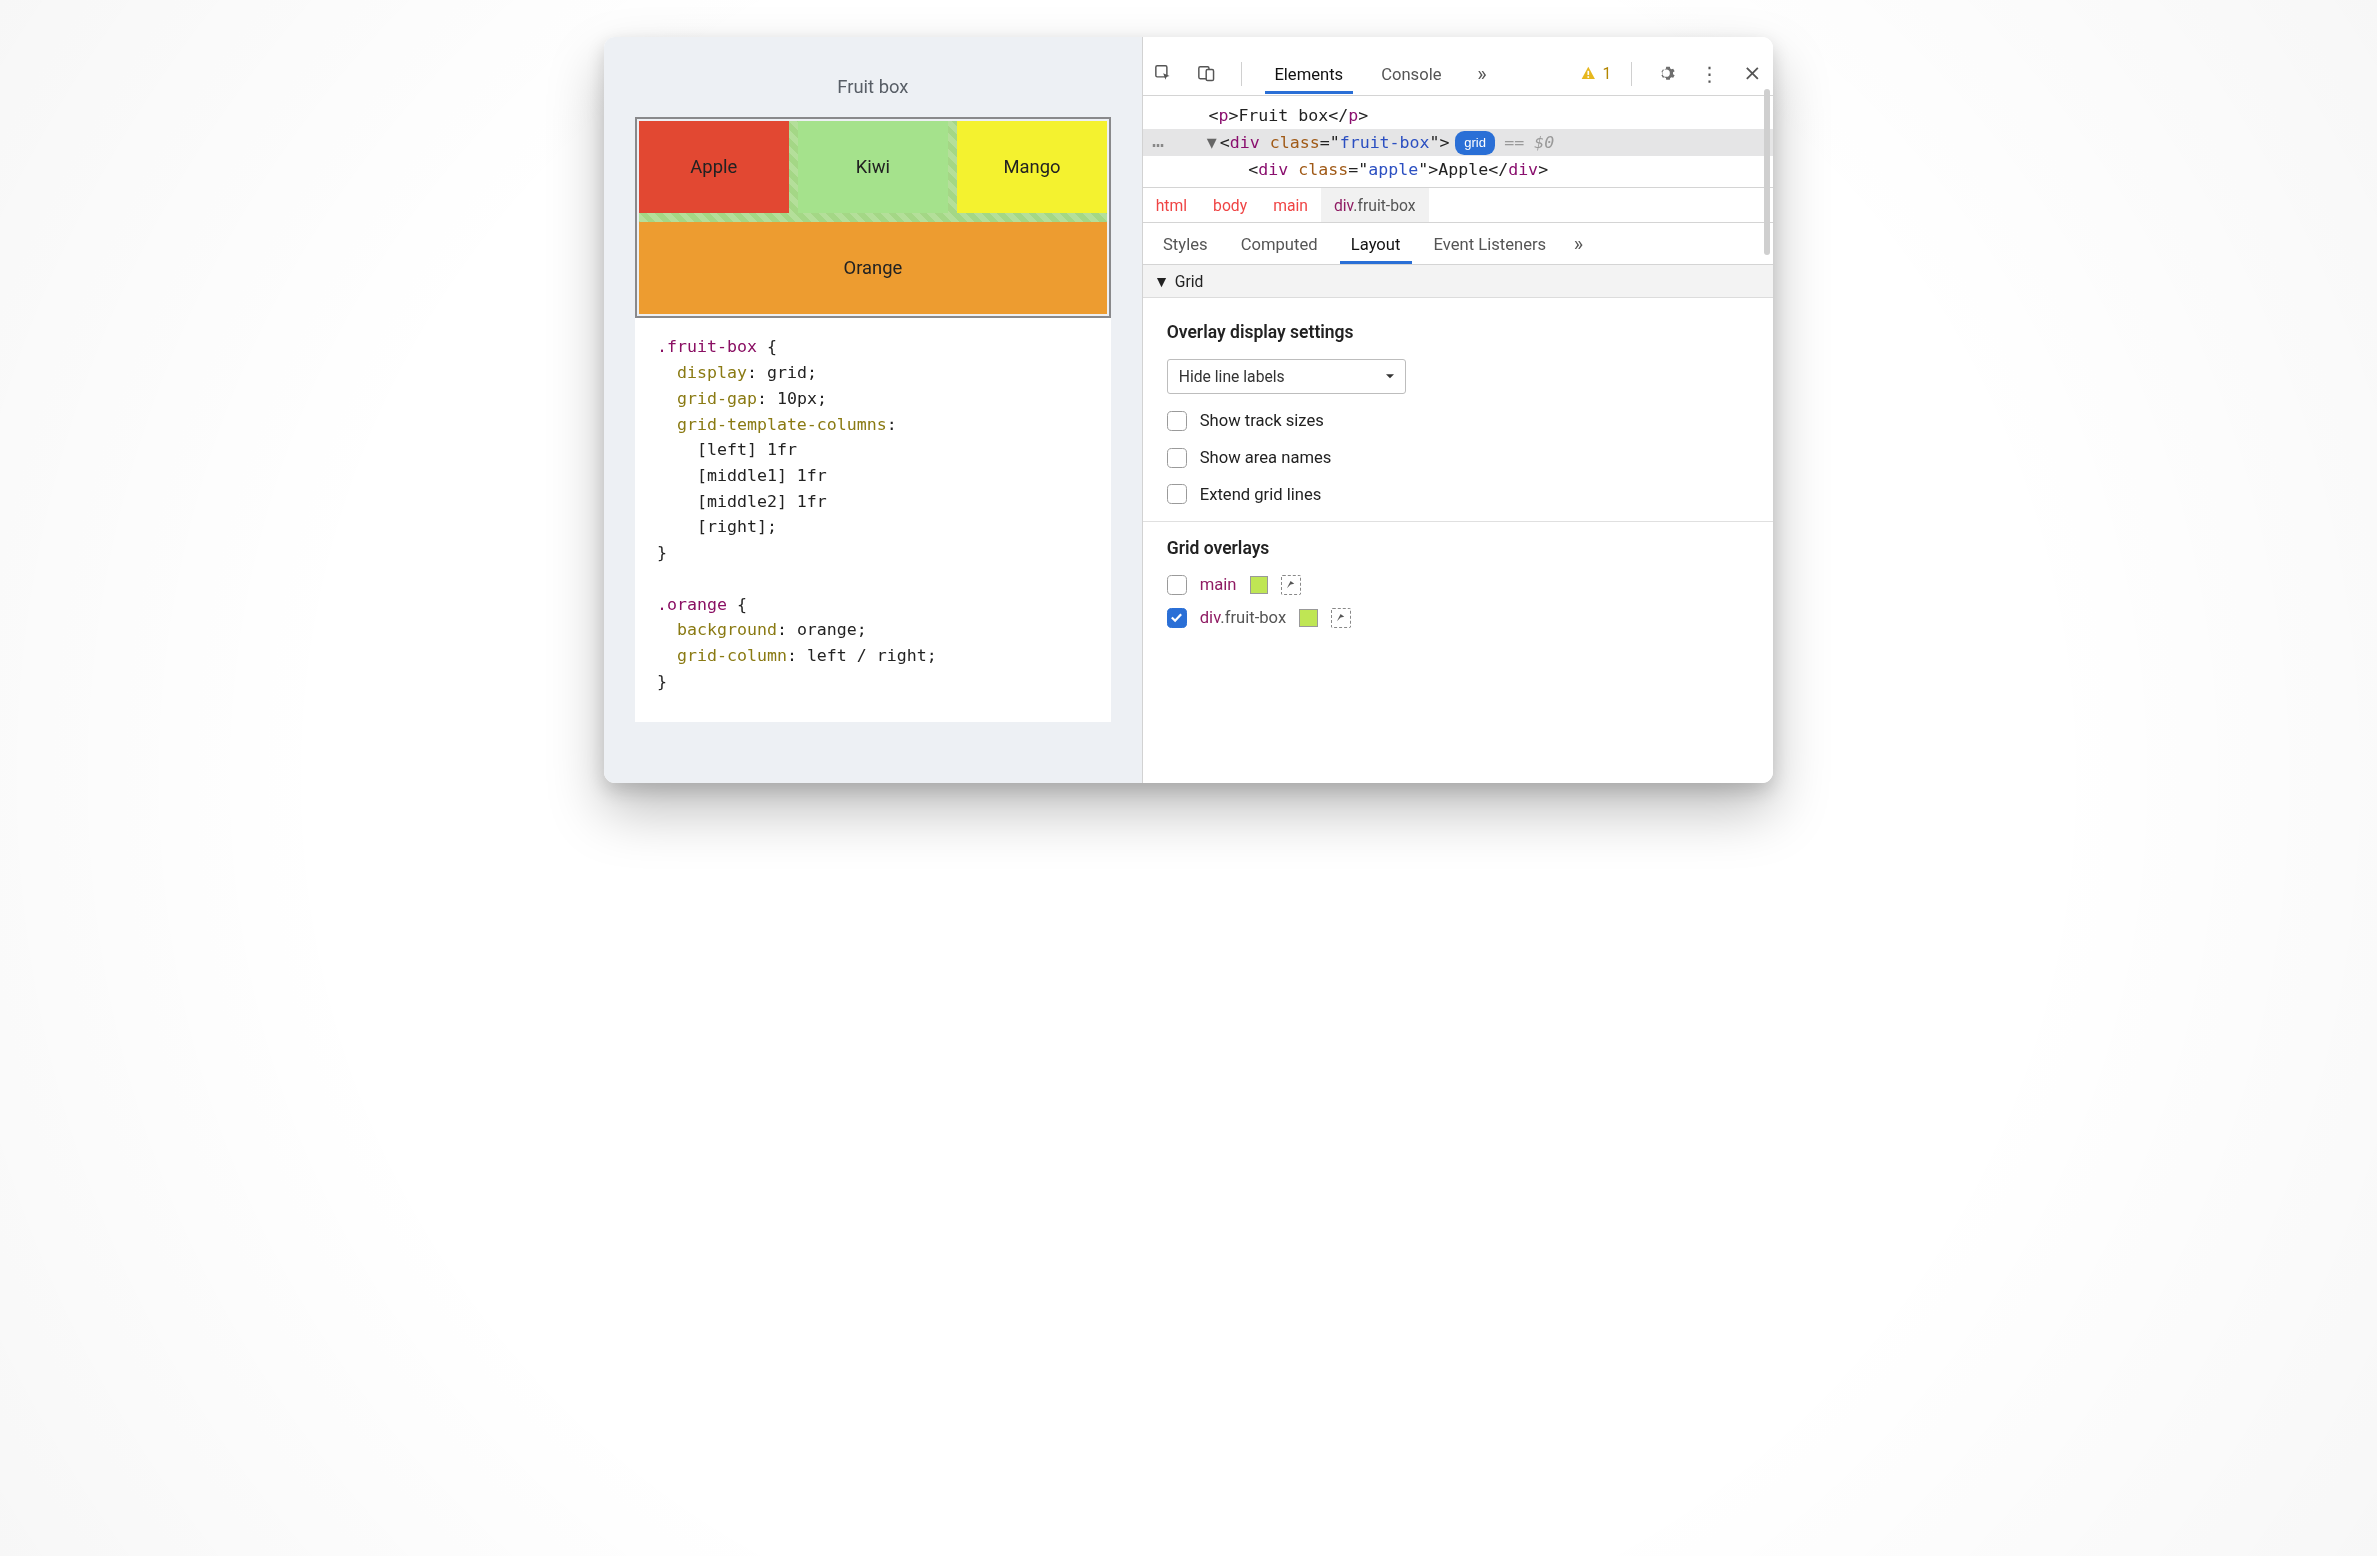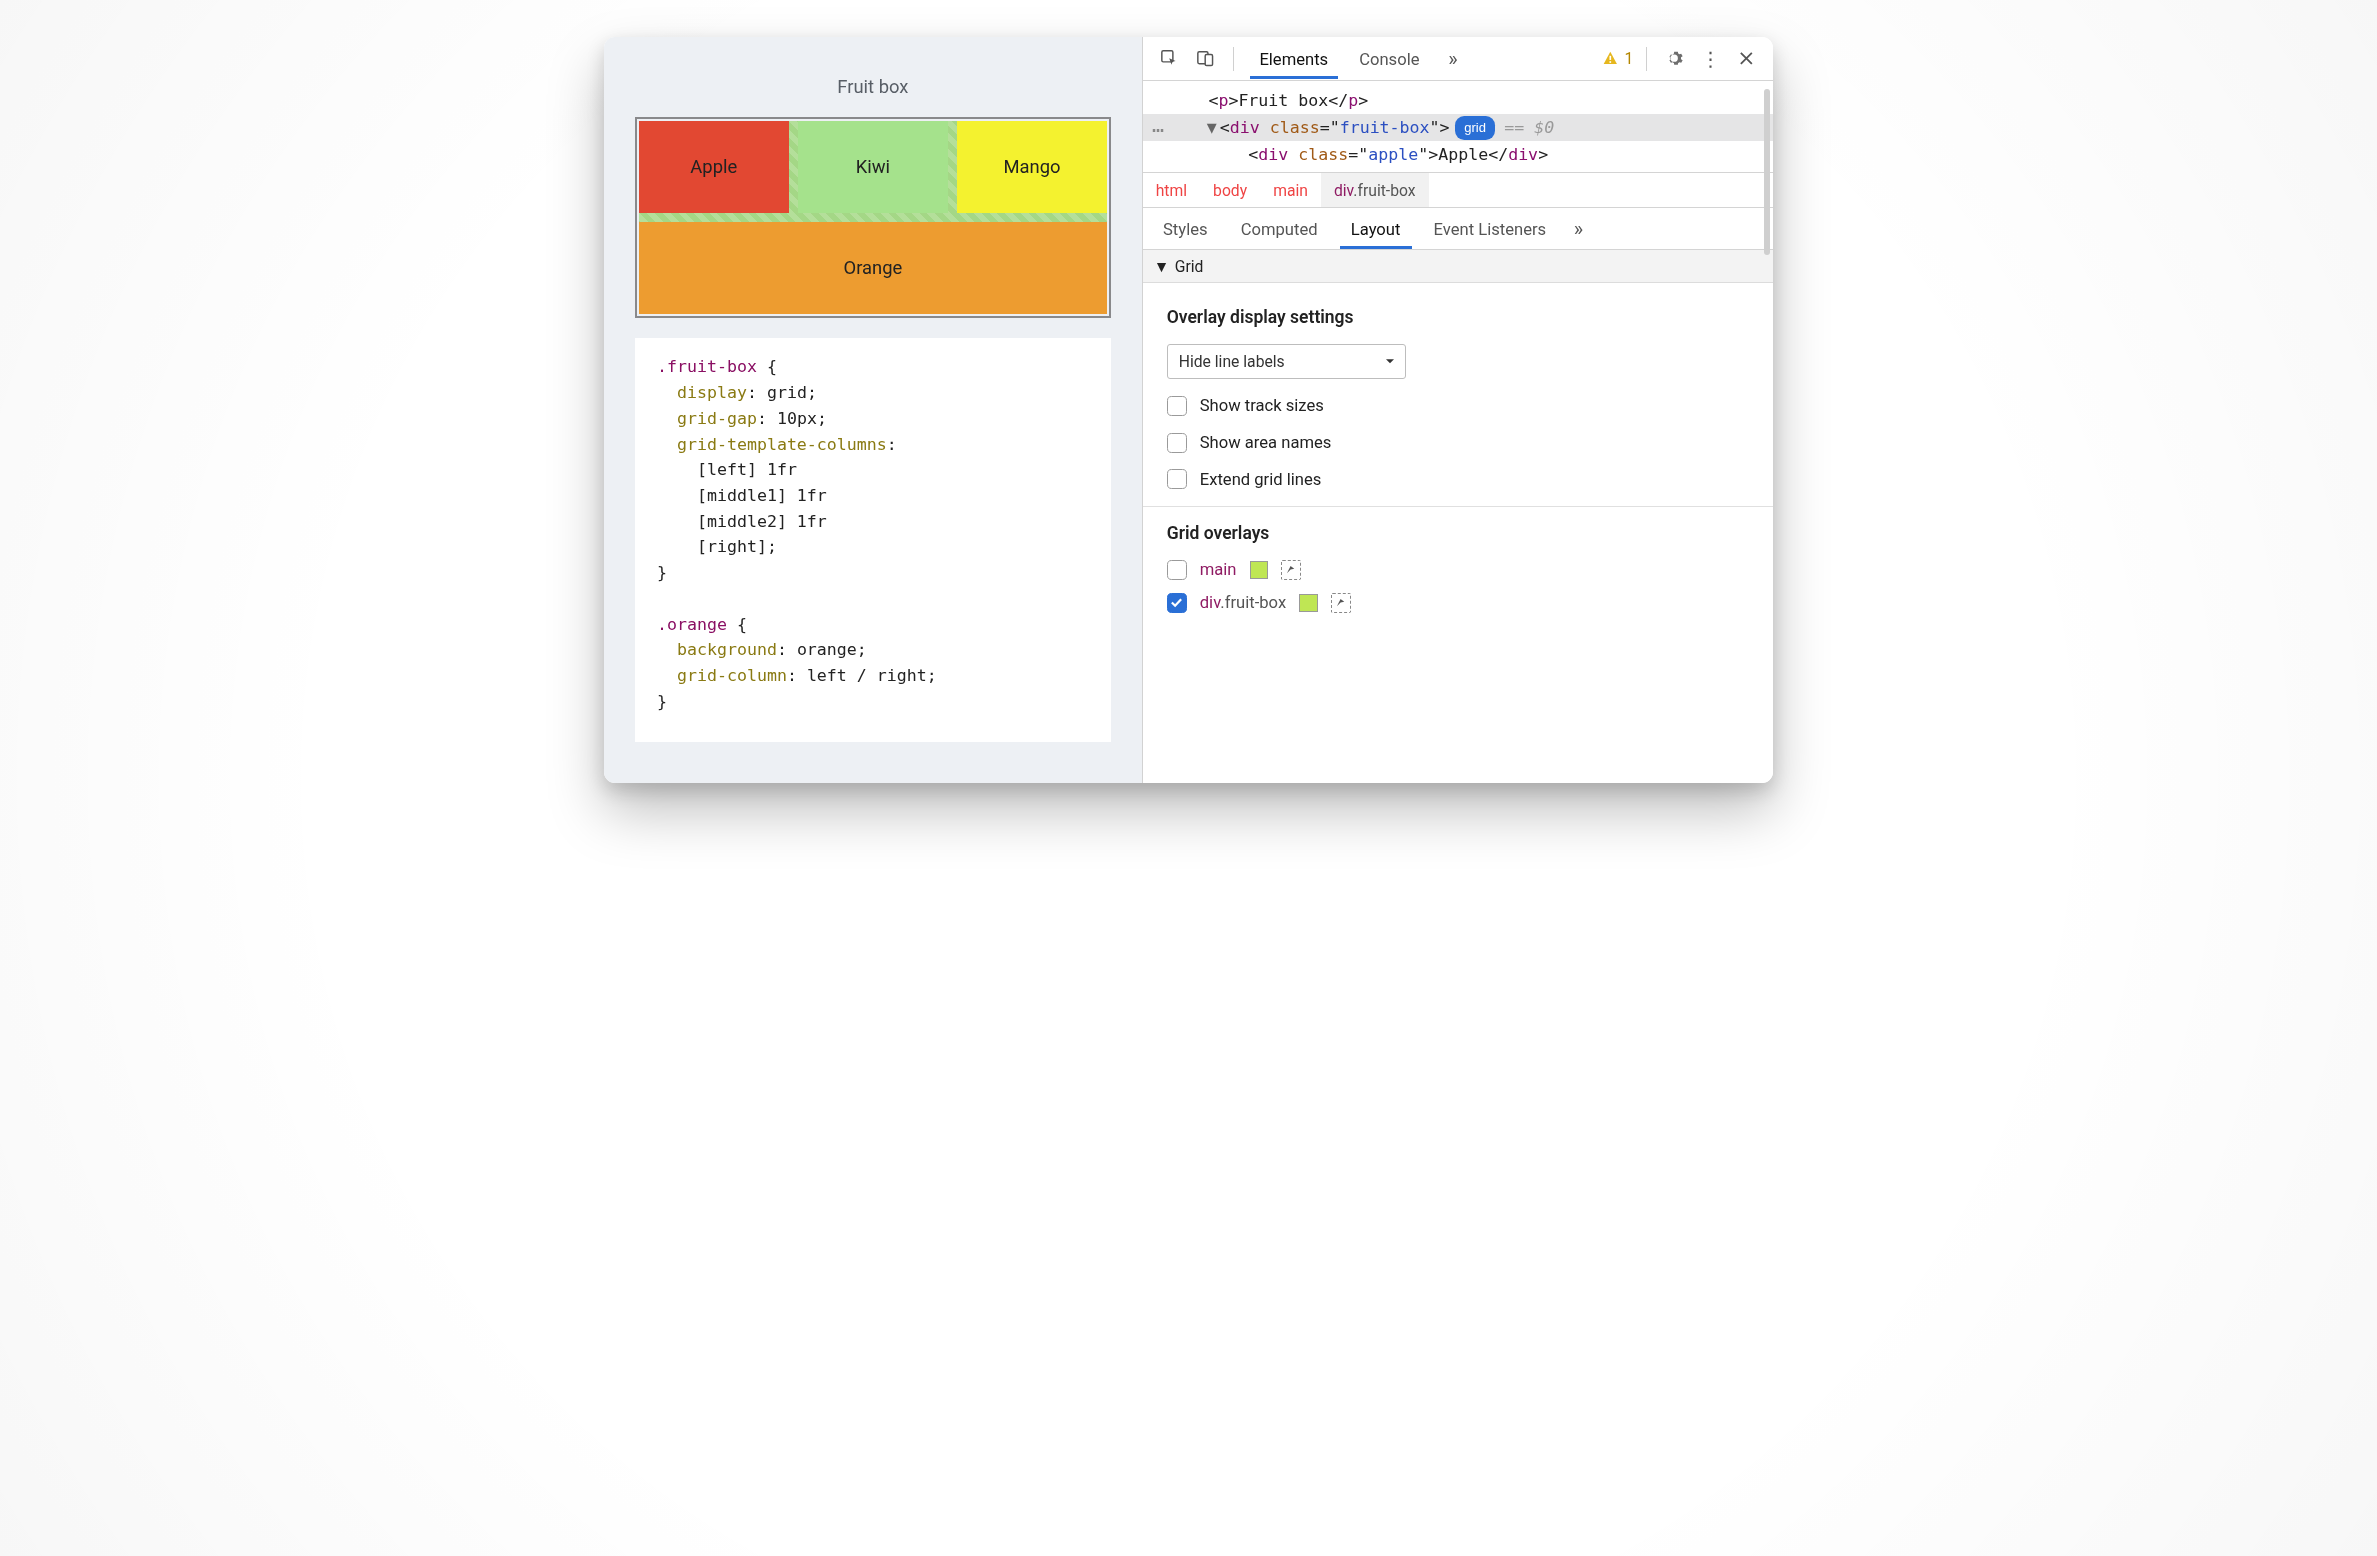--- a/index.html
+++ b/index.html
@@ -36,21 +36,20 @@
     gap:9.2px;
     background: repeating-linear-gradient(45deg,#b4df9a 0 5.5px,#a4d786 5.5px 11px);
   }
   .fruit-cell { display:flex; align-items:center; justify-content:center; font-size:18.4px; color:#222; }
   .apple  { background:#e24832; }
   .kiwi   { background:#a5e28c; }
   .mango  { background:#f4f22f; }
   .orange { background:#ed9c30; grid-column: 1 / -1; }
 
   .code-block {
-    margin-top:20px;
     background:#fff;
     padding:16.6px 22px 28px;
     font-family: ui-monospace, "SF Mono", Menlo, Consolas, monospace;
     font-size:16.6px;
     line-height:1.55;
     color:#222;
     white-space:pre;
   }
   .tok-sel  { color:#8a0f63; }
   .tok-prop { color:#8a7a13; }
@@ -67,22 +66,23 @@
     position:relative;
     background:#fff;
   }
 
   
   .dt-toolbar {
     display:flex;
     align-items:center;
     height:44px;
     border-bottom:0.9px solid #d4d4d4;
-    padding:0 11px;
-    gap:5px;
+    padding:0 5px;
+    gap:12px;
+    margin-top:15px;
   }
   .dt-icon-btn {
     width:31px; height:31px;
     display:flex; align-items:center; justify-content:center;
     border-radius:2.8px;
     color:#555;
   }
   .dt-divider{ width:0.9px; height:24px; background:#d0d0d0; margin:0 7.4px;}
   .dt-tab {
     padding:11px 13px 9.2px;

